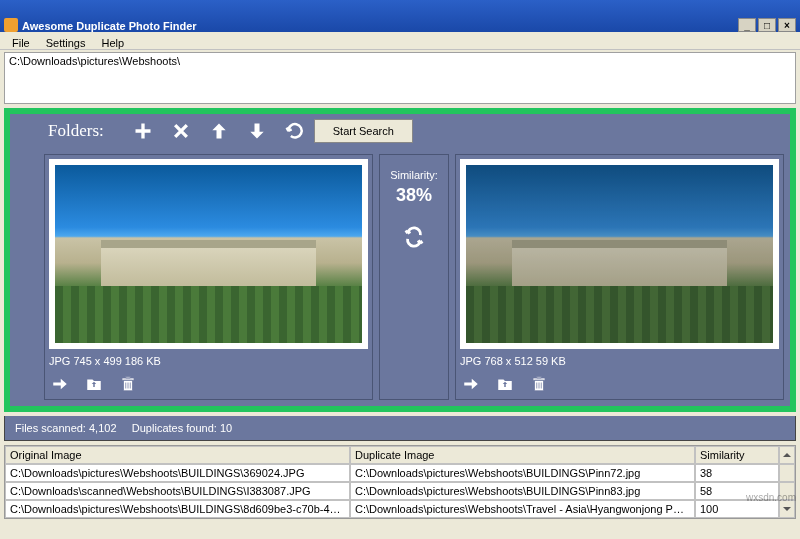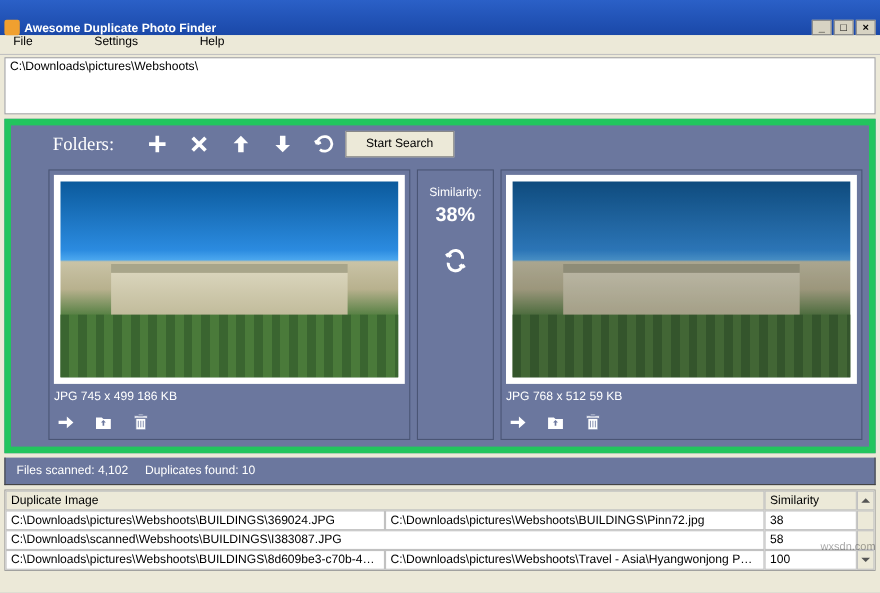--- a/index.html
+++ b/index.html
@@ -24,22 +24,22 @@
   }
   .titlebar .icon { width: 14px; height: 14px; margin-right: 4px; background:#f0a030; border-radius:2px; }
   .titlebar .spacer { flex: 1; }
   .winbtn {
     width: 18px; height: 14px; margin-left: 2px;
     background: #d7d3c3; border: 1px solid #888;
     display: flex; align-items: center; justify-content: center;
     font-size: 10px; color:#000; cursor: pointer;
   }
   .menubar {
-    height: 18px; background: #ece9d8; display: flex; align-items: flex-start;
-    padding: 0 4px; border-bottom: 1px solid #c1c1c1; gap: 40px;
+    height: 18px; background: #ece9d8; display: flex; align-items: flex-end;
+    padding: 0 4px; border-bottom: 1px solid #c1c1c1;
   }
   .menubar .menuitem { padding: 0 8px; cursor: pointer; }
   .pathbox {
     margin: 2px 4px; height: 52px; background: #fff; border: 1px solid #a0a0a0;
     padding: 2px 4px; font-size: 11px; overflow: hidden;
   }
   .main-panel {
     background: #6b779e; margin: 4px; border: 6px solid #22c55e;
     display: flex; flex-direction: column; padding-left: 28px;
   }
@@ -244,37 +244,39 @@
 <div class="stats-bar">
   <span>Files scanned:</span>
   <span>4,102</span>
   &nbsp;&nbsp;&nbsp;
   <span>Duplicates found:</span>
   <span>10</span>
 </div>
 
 <div class="results">
   <div class="results-hdr">
+    <div class="cell col-orig">Original Image</div>
     <div class="cell col-dup">Duplicate Image</div>
     <div class="cell col-sim">Similarity</div>
     <div class="col-scroll">
       <svg width="10" height="10" viewBox="0 0 10 10">
           <path fill="#555" d="M1 7l4-4 4 4z"></path>
         </svg>
     </div>
   </div>
   <div class="results-body">
     <div class="results-row">
       <div class="cell col-orig">C:\Downloads\pictures\Webshoots\BUILDINGS\369024.JPG</div>
       <div class="cell col-dup">C:\Downloads\pictures\Webshoots\BUILDINGS\Pinn72.jpg</div>
       <div class="cell col-sim">38</div>
       <div class="col-scroll"></div>
     </div>
     <div class="results-row">
       <div class="cell col-orig">C:\Downloads\scanned\Webshoots\BUILDINGS\I383087.JPG</div>
+      <div class="cell col-dup">C:\Downloads\pictures\Webshoots\BUILDINGS\Pinn83.jpg</div>
       <div class="cell col-sim">58</div>
       <div class="col-scroll"></div>
     </div>
     <div class="results-row">
       <div class="cell col-orig">C:\Downloads\pictures\Webshoots\BUILDINGS\8d609be3-c70b-496a-bb03...</div>
       <div class="cell col-dup">C:\Downloads\pictures\Webshoots\Travel - Asia\Hyangwonjong Pavilion, Lak...</div>
       <div class="cell col-sim">100</div>
       <div class="col-scroll">
         <svg width="10" height="10" viewBox="0 0 10 10">
             <path fill="#555" d="M1 3l4 4 4-4z"></path>

